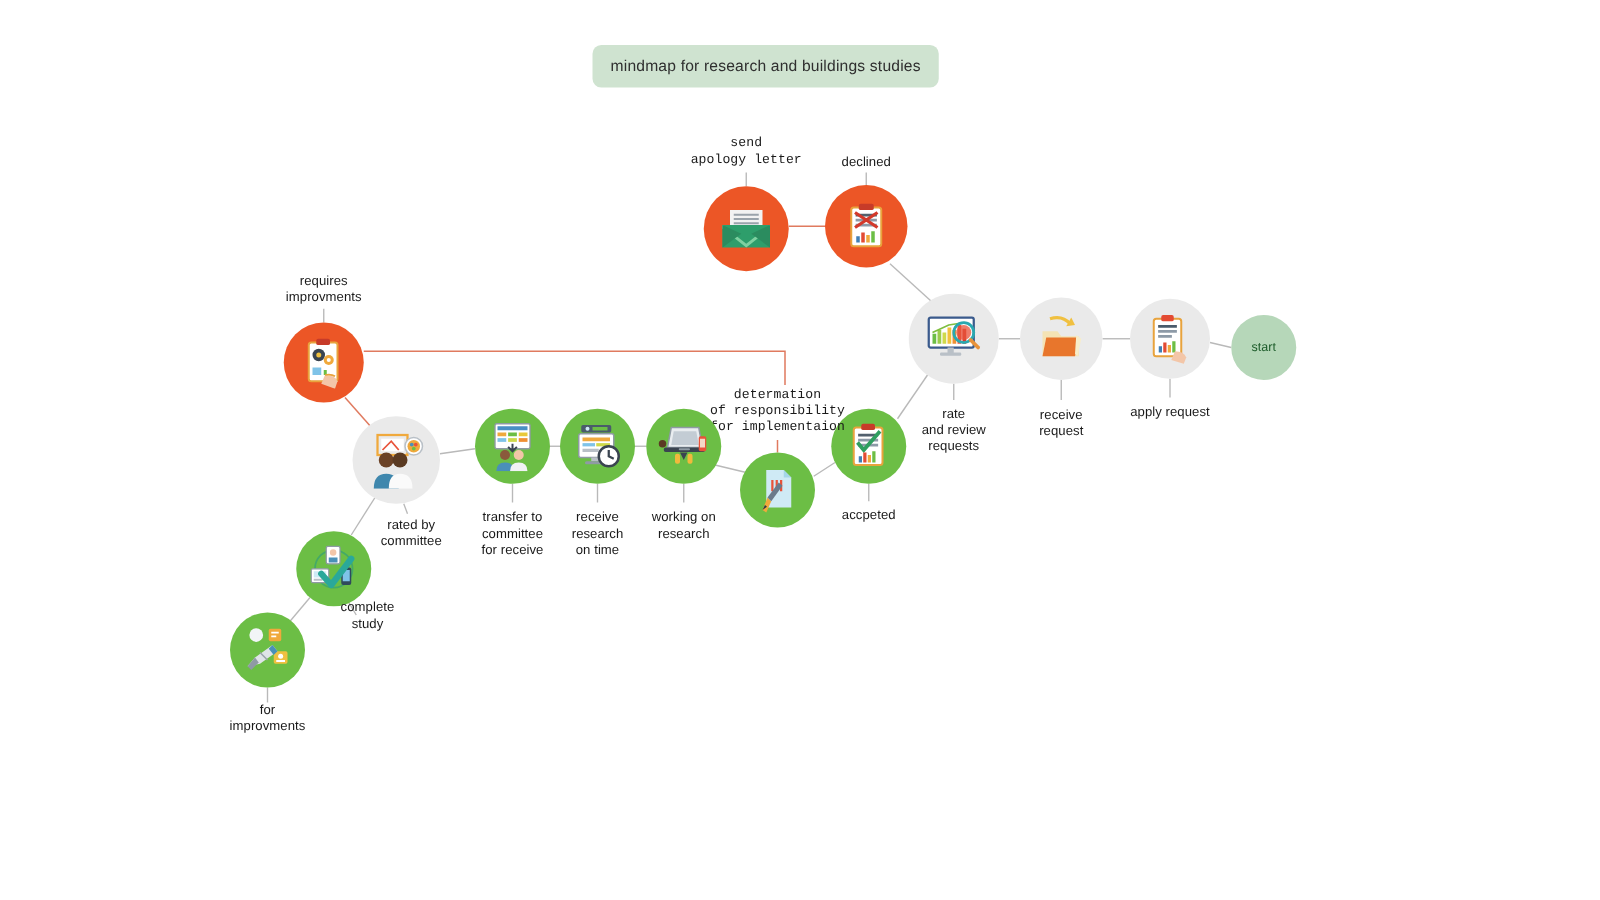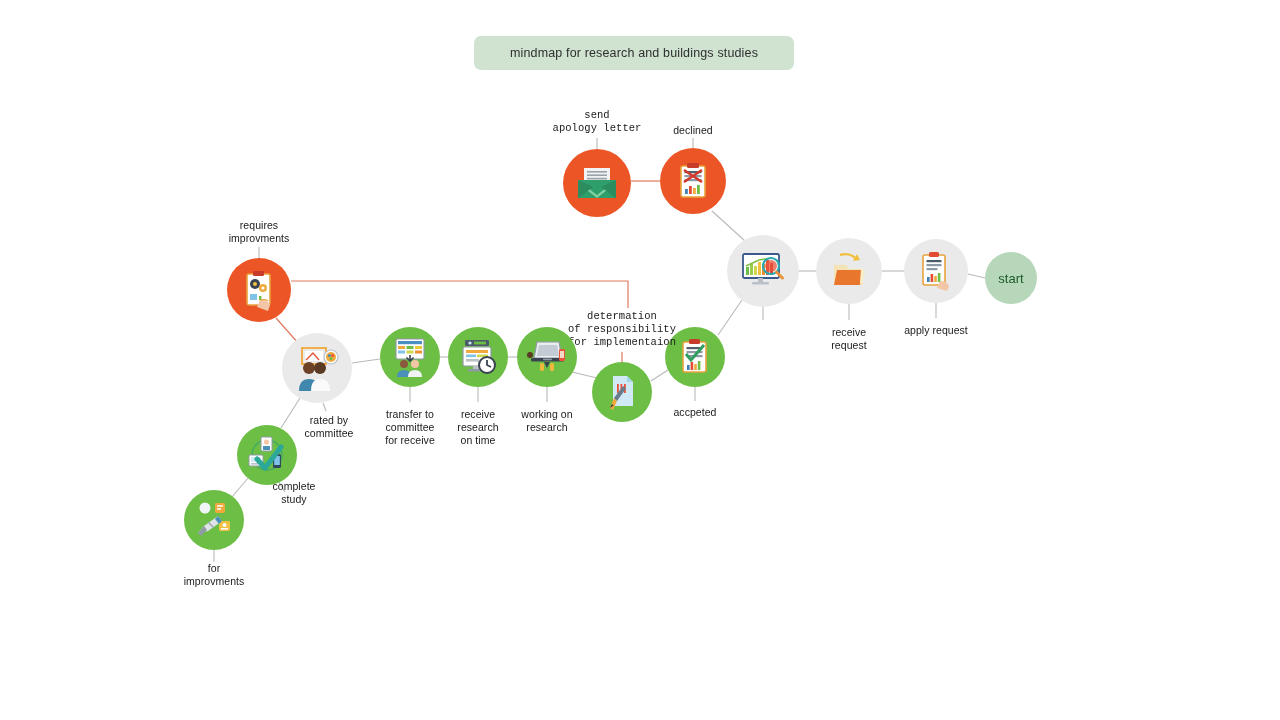--- a/index.html
+++ b/index.html
@@ -12,21 +12,21 @@
   }
   #canvas {
     position: relative;
     width: 1280px; height: 720px;
     background: #ffffff;
   }
   
   #title-pill {
     position: absolute;
     left: 474px; top: 36px;
-    width: 320px; height: 34px;
+    width: 277px; height: 34px;
     background: #cfe3d0;
     border-radius: 7px;
     display: flex; align-items: center; justify-content: center;
   }
   #title-pill .title-text {
     font-size: 12.5px;
     color: #2f2f2f;
     letter-spacing: .15px;
     white-space: nowrap;
   }
@@ -47,21 +47,21 @@
   .node.red   { background: #ec5626; }
   .node.sage  { background: #b6d7b9; }
 
   .node .glyph {
     width: 100%; height: 100%;
     display: flex; align-items: center; justify-content: center;
   }
   .node svg { display: block; }
 
   .start-label {
-    font-size: 13px;
+    font-size: 10px;
     color: #1d5c2a;
     font-weight: 400;
     white-space: nowrap;
   }
 
   
   .label {
     position: absolute;
     font-size: 10.5px;
     line-height: 13.2px;
@@ -185,20 +185,23 @@
         <rect x="31" y="14" width="3" height="12" fill="#d63c2e"></rect>
         <path d="M7 17 L20 11 L33 9" stroke="#7fbf3f" stroke-width="1.4" fill="none"></path>
         <rect x="19" y="29" width="5" height="5" fill="#b9c0c7"></rect>
         <rect x="13" y="33" width="17" height="2.5" rx="1" fill="#b9c0c7"></rect>
         <circle cx="32" cy="17" r="8" fill="none" stroke="#2aa8b0" stroke-width="2.2"></circle>
         <circle cx="32" cy="17" r="6" fill="#e8533a" opacity=".75"></circle>
         <path d="M37.5 23 l6 6" stroke="#e8923a" stroke-width="3" stroke-linecap="round"></path>
       </svg>
     </span>
   </div>
+  <div class="label mid" style="left:703px; top:325px;">rate
+and review
+requests</div>
 
   <div class="node red" style="left:660px; top:148px; width:66px; height:66px;">
     <span class="glyph">
       <svg width="38" height="42" viewBox="0 0 38 42">
         <rect x="7" y="6" width="24" height="31" rx="2" fill="#fff" stroke="#e8a33d" stroke-width="1.6"></rect>
         <rect x="13" y="3" width="12" height="5" rx="1.5" fill="#c73b29"></rect>
         <rect x="10.5" y="11" width="17" height="2.2" fill="#52606d"></rect>
         <rect x="10.5" y="15" width="17" height="2.2" fill="#8d9aa7"></rect>
         <rect x="10.5" y="19" width="17" height="2.2" fill="#8d9aa7"></rect>
         <path d="M10 10 L28 22 M28 10 L10 22" stroke="#d3392b" stroke-width="2.6"></path>

